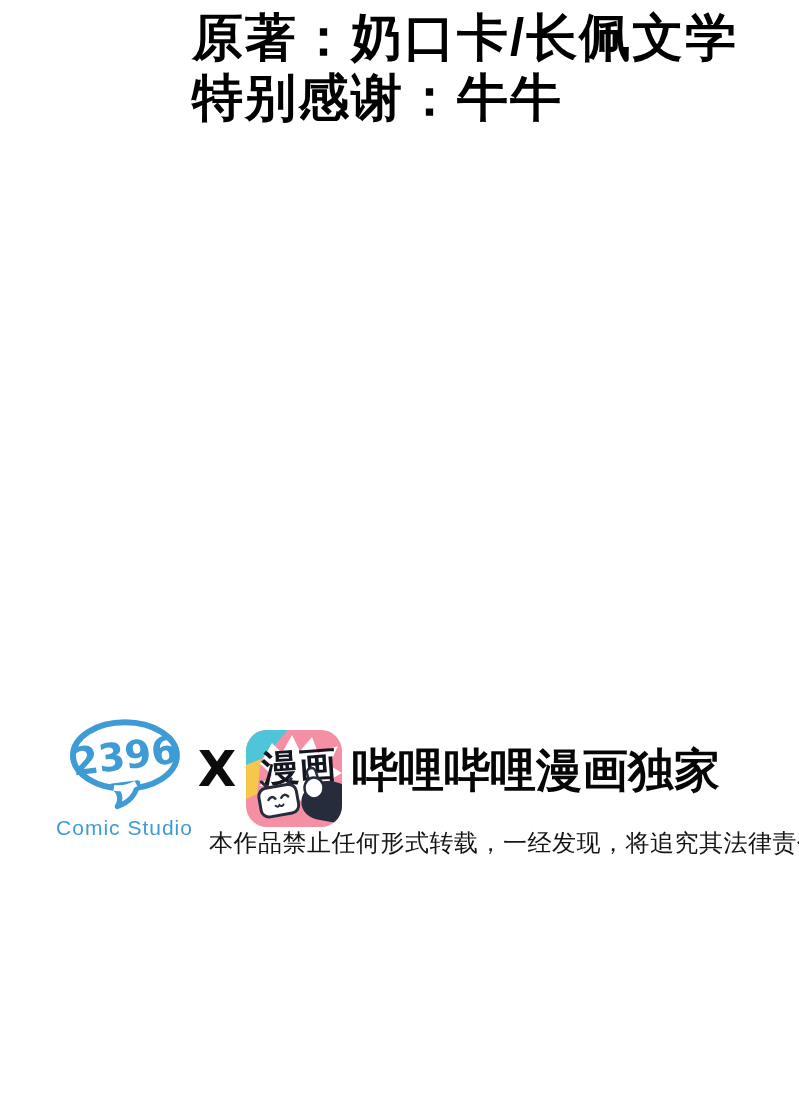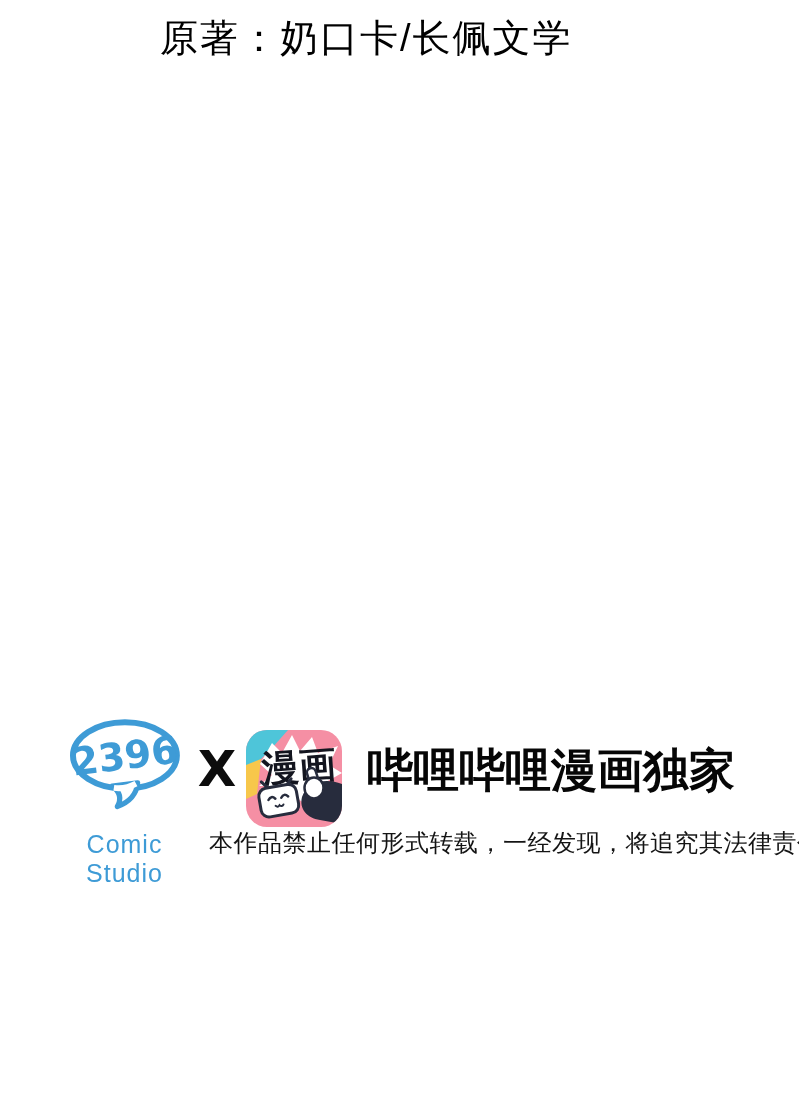--- a/index.html
+++ b/index.html
@@ -11,38 +11,39 @@
   }
   .page { position: relative; width: 799px; height: 1115px; background: #ffffff; }
 
   
   .credits {
     position: absolute;
     left: 160px; top: 8px;
     color: #000000;
   }
   .credit-line {
-    font-size: 38px;
-    font-weight: 400;
+    font-size: 51px;
+    font-weight: 700;
     letter-spacing: 2px;
     line-height: 60px;
     white-space: pre;
     color: #000;
+    margin-left: 32px;
   }
 
   
   .studio-logo {
     position: absolute;
     left: 52px; top: 718px;
     width: 145px;
     text-align: center;
   }
   .studio-name {
-    margin-top: 16px;
-    font-size: 25px;
+    margin-top: 2px;
+    font-size: 21px;
     font-weight: 400;
     letter-spacing: 1px;
     color: #3E9BD6;
     font-family: "Liberation Sans", sans-serif;
   }
   .collab-x {
     position: absolute;
     left: 193px; top: 740px;
     width: 48px;
     text-align: center;
@@ -51,21 +52,21 @@
     color: #0c0c0c;
     font-family: "DejaVu Sans", sans-serif;
   }
   .bili-icon {
     position: absolute;
     left: 246px; top: 730px;
     width: 96px; height: 97px;
   }
   .bili-exclusive {
     position: absolute;
-    left: 367px; top: 740px;
+    left: 352px; top: 740px;
     font-family: "Liberation Serif", serif;
     font-weight: 700;
     font-size: 46px;
     letter-spacing: 0px;
     color: #060606;
     white-space: nowrap;
   }
   .disclaimer {
     position: absolute;
     left: 209px; top: 827px;
@@ -76,20 +77,21 @@
     white-space: nowrap;
   }
 </style>
 </head>
 <body>
 
 <div class="page">
 
   <div class="credits">
     <div class="credit-line">原著：奶口卡/长佩文学</div>
+    <div class="credit-line">特别感谢：牛牛</div>
   </div>
 
   <div class="studio-logo">
     <span>
       <svg width="145" height="92" viewBox="0 0 145 108" aria-hidden="true">
         <ellipse cx="73" cy="44" rx="61" ry="39" fill="#ffffff" stroke-width="7" stroke="#3E9BD6"></ellipse>
         <path d="M88 76 Q86 96 64 104 Q72 90 58 80 Z" fill="#ffffff" stroke-width="6" stroke-linejoin="round" stroke="#3E9BD6"></path>
         <path d="M60 82 Q73 84 86 77" fill="#ffffff" stroke="#ffffff" stroke-width="7"></path>
         <text x="73" y="60" text-anchor="middle" font-size="45" font-weight="900" font-family="'DejaVu Sans', sans-serif" transform="rotate(-7 73 46)" fill="#3E9BD6">2396</text>
       </svg>

